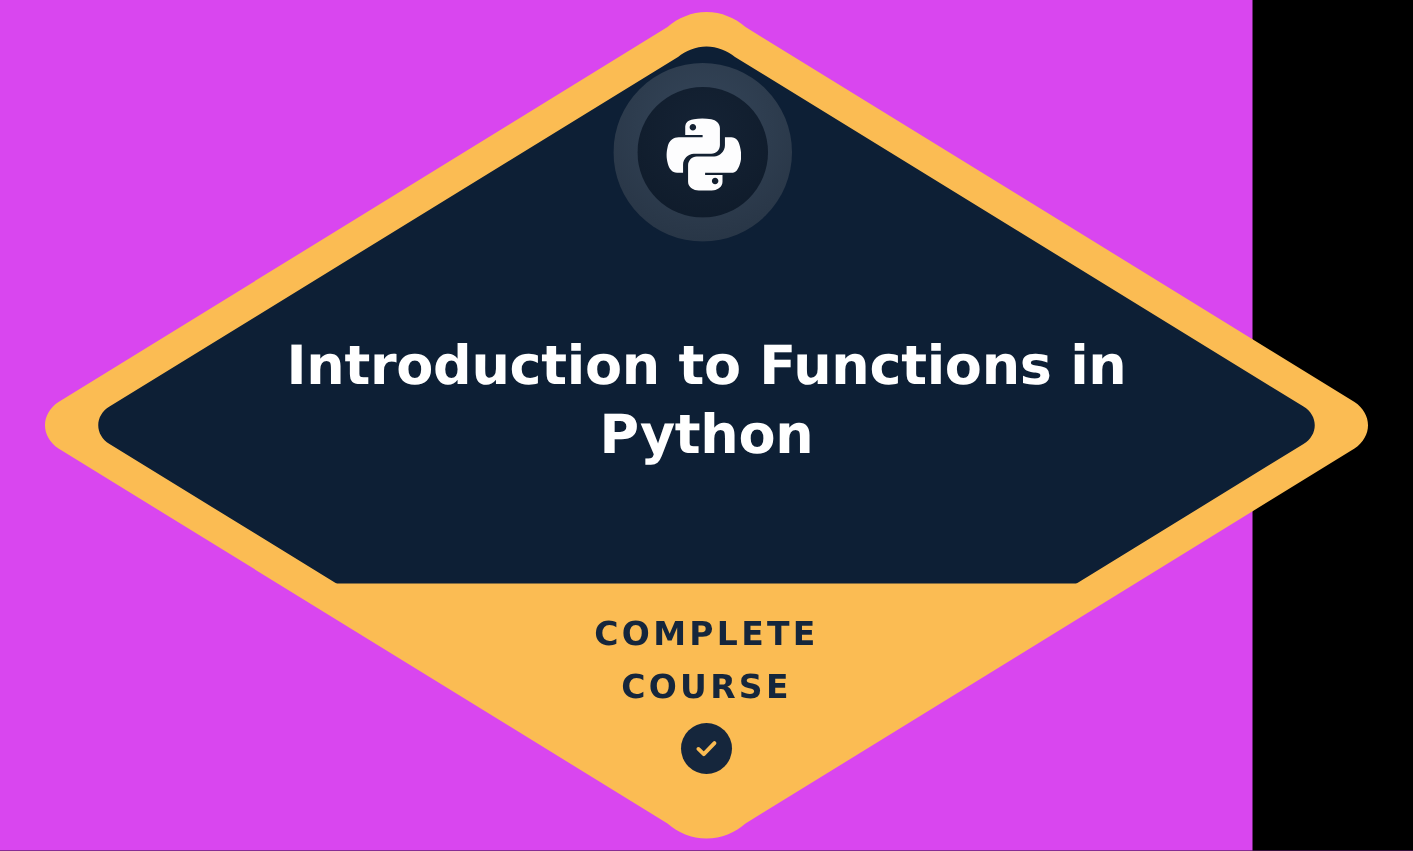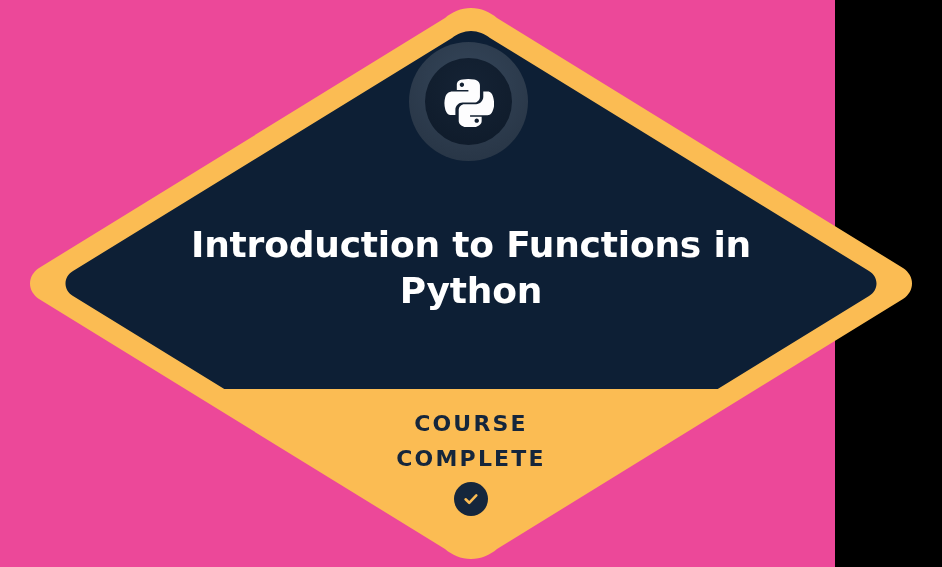--- a/index.html
+++ b/index.html
@@ -12,21 +12,21 @@
     height: 567px;
     overflow: hidden;
     font-family: "Liberation Sans", sans-serif;
     -webkit-font-smoothing: antialiased;
   }
 
   #badge-root {
     position: relative;
     width: 835px;
     height: 567px;
-    background: #ec4899;
+    background: #d946ef;
   }
 
   #badge-svg {
     position: absolute;
     left: 0;
     top: 0;
     width: 942px;
     height: 567px;
     display: block;
   }
@@ -159,22 +159,22 @@
           <path d="M54.3 6.5c-4.3 0-8.4.4-12 1-10.6 1.9-12.5 5.8-12.5 13v9.6h25v3.2H20.4c-7.2 0-13.6 4.4-15.6 12.7-2.3 9.6-2.4 15.6 0 25.6 1.8 7.4 6 12.7 13.3 12.7h8.6V72.8c0-8.3 7.2-15.6 15.6-15.6h25c6.9 0 12.4-5.7 12.4-12.6V20.5c0-6.7-5.7-11.8-12.4-12.9-4.3-.7-8.7-1.1-13-1.1zM40.8 14.2c2.6 0 4.7 2.1 4.7 4.8 0 2.6-2.1 4.7-4.7 4.7-2.6 0-4.7-2.1-4.7-4.7 0-2.7 2.1-4.8 4.7-4.8z"></path>
           <path d="M86.9 33.3V45c0 8.7-7.4 16-15.6 16h-25c-6.8 0-12.4 5.8-12.4 12.6v23.7c0 6.7 5.9 10.7 12.4 12.6 7.8 2.3 15.3 2.7 24.7 0 6.2-1.8 12.4-5.4 12.4-12.6v-9.5h-25v-3.2h37.5c7.3 0 10-5.1 12.5-12.7 2.6-7.8 2.5-15.3 0-25.6-1.8-7.2-5.2-12.7-12.5-12.7h-9zM72.8 91.6c2.6 0 4.7 2.1 4.7 4.7 0 2.7-2.1 4.8-4.7 4.8-2.6 0-4.7-2.1-4.7-4.8 0-2.6 2.1-4.7 4.7-4.7z"></path>
         </g>
       </svg>
     </div>
   </div>
 
   <div class="title">Introduction to Functions in Python</div>
 
   <div class="complete-block">
+    <div class="complete-line">COMPLETE</div>
     <div class="complete-line">COURSE</div>
-    <div class="complete-line">COMPLETE</div>
     <div class="check-wrap">
       <div class="check-badge">
         <svg width="20" height="20" viewBox="0 0 20 20" aria-hidden="true">
           <path d="M4.6 10.3 L8.2 13.8 L15.3 6.4" fill="none" stroke="#FBBC53" stroke-width="2.6" stroke-linecap="round" stroke-linejoin="round"></path>
         </svg>
       </div>
     </div>
   </div>
 
 </div>

